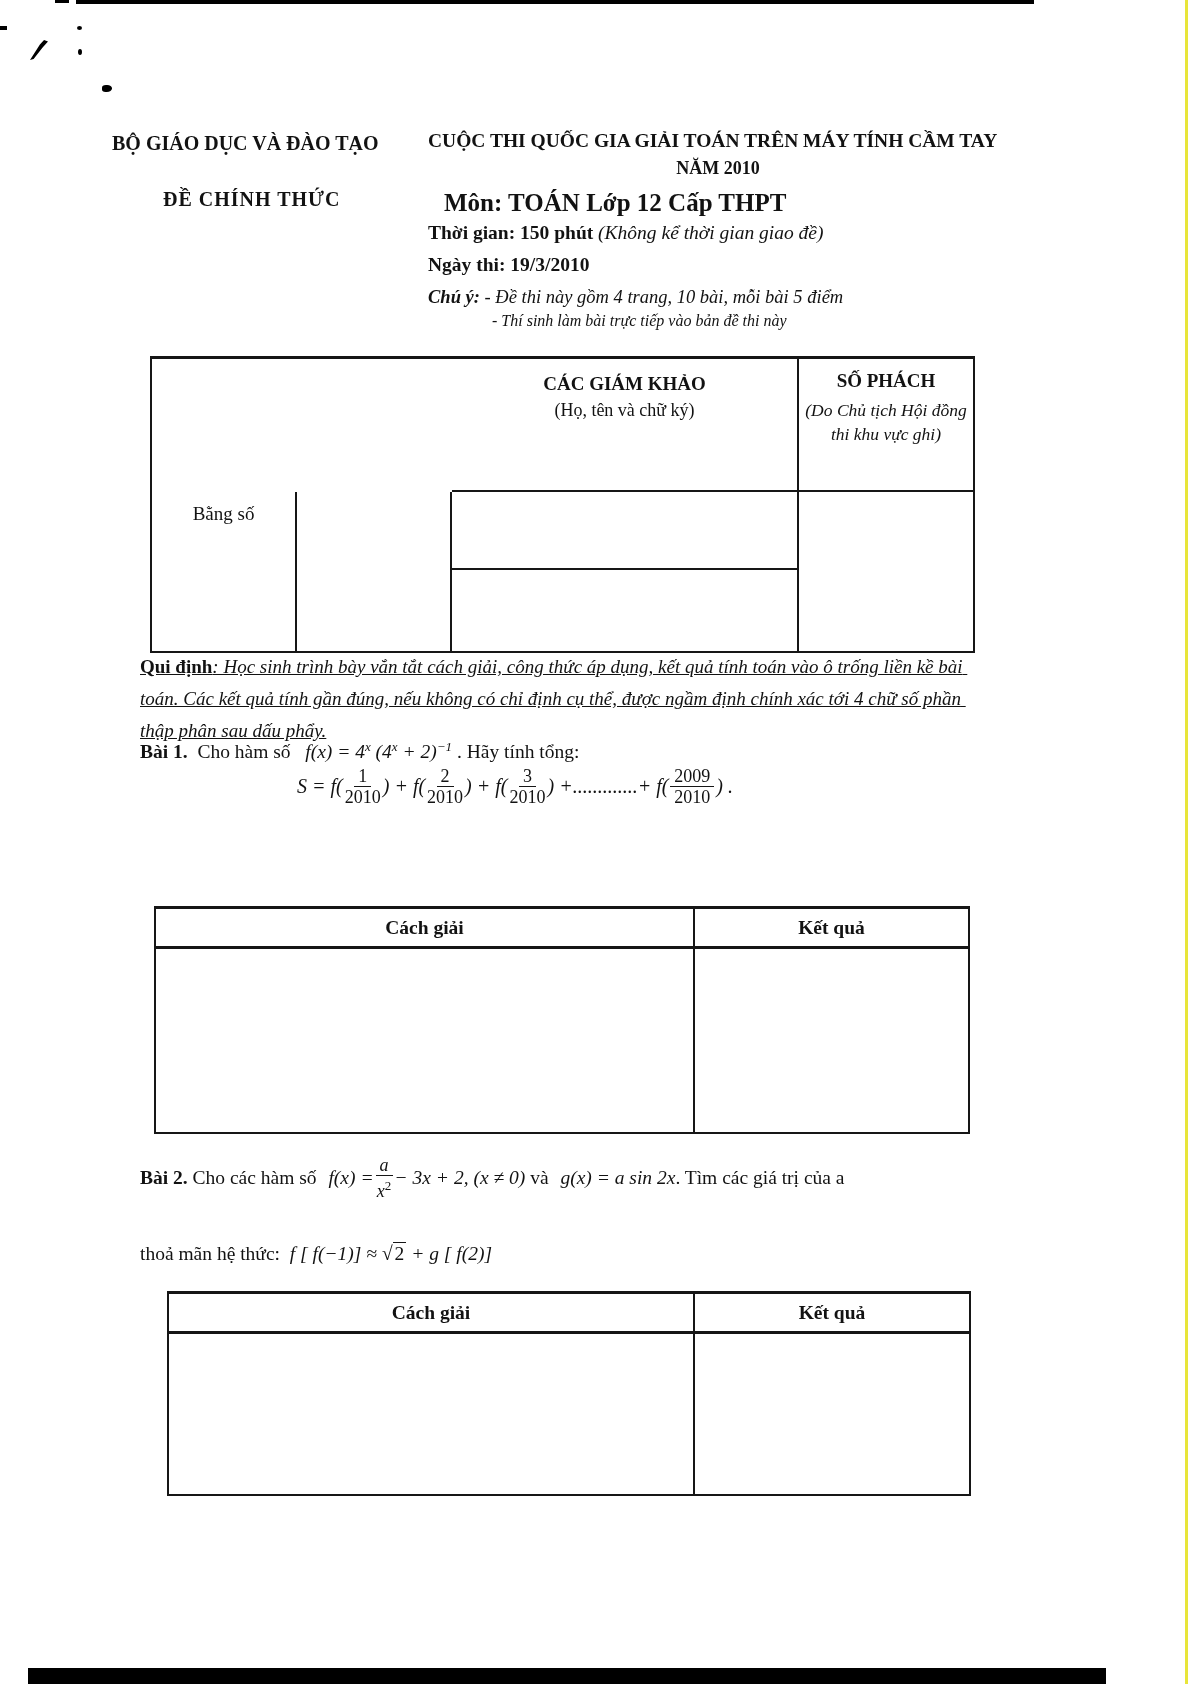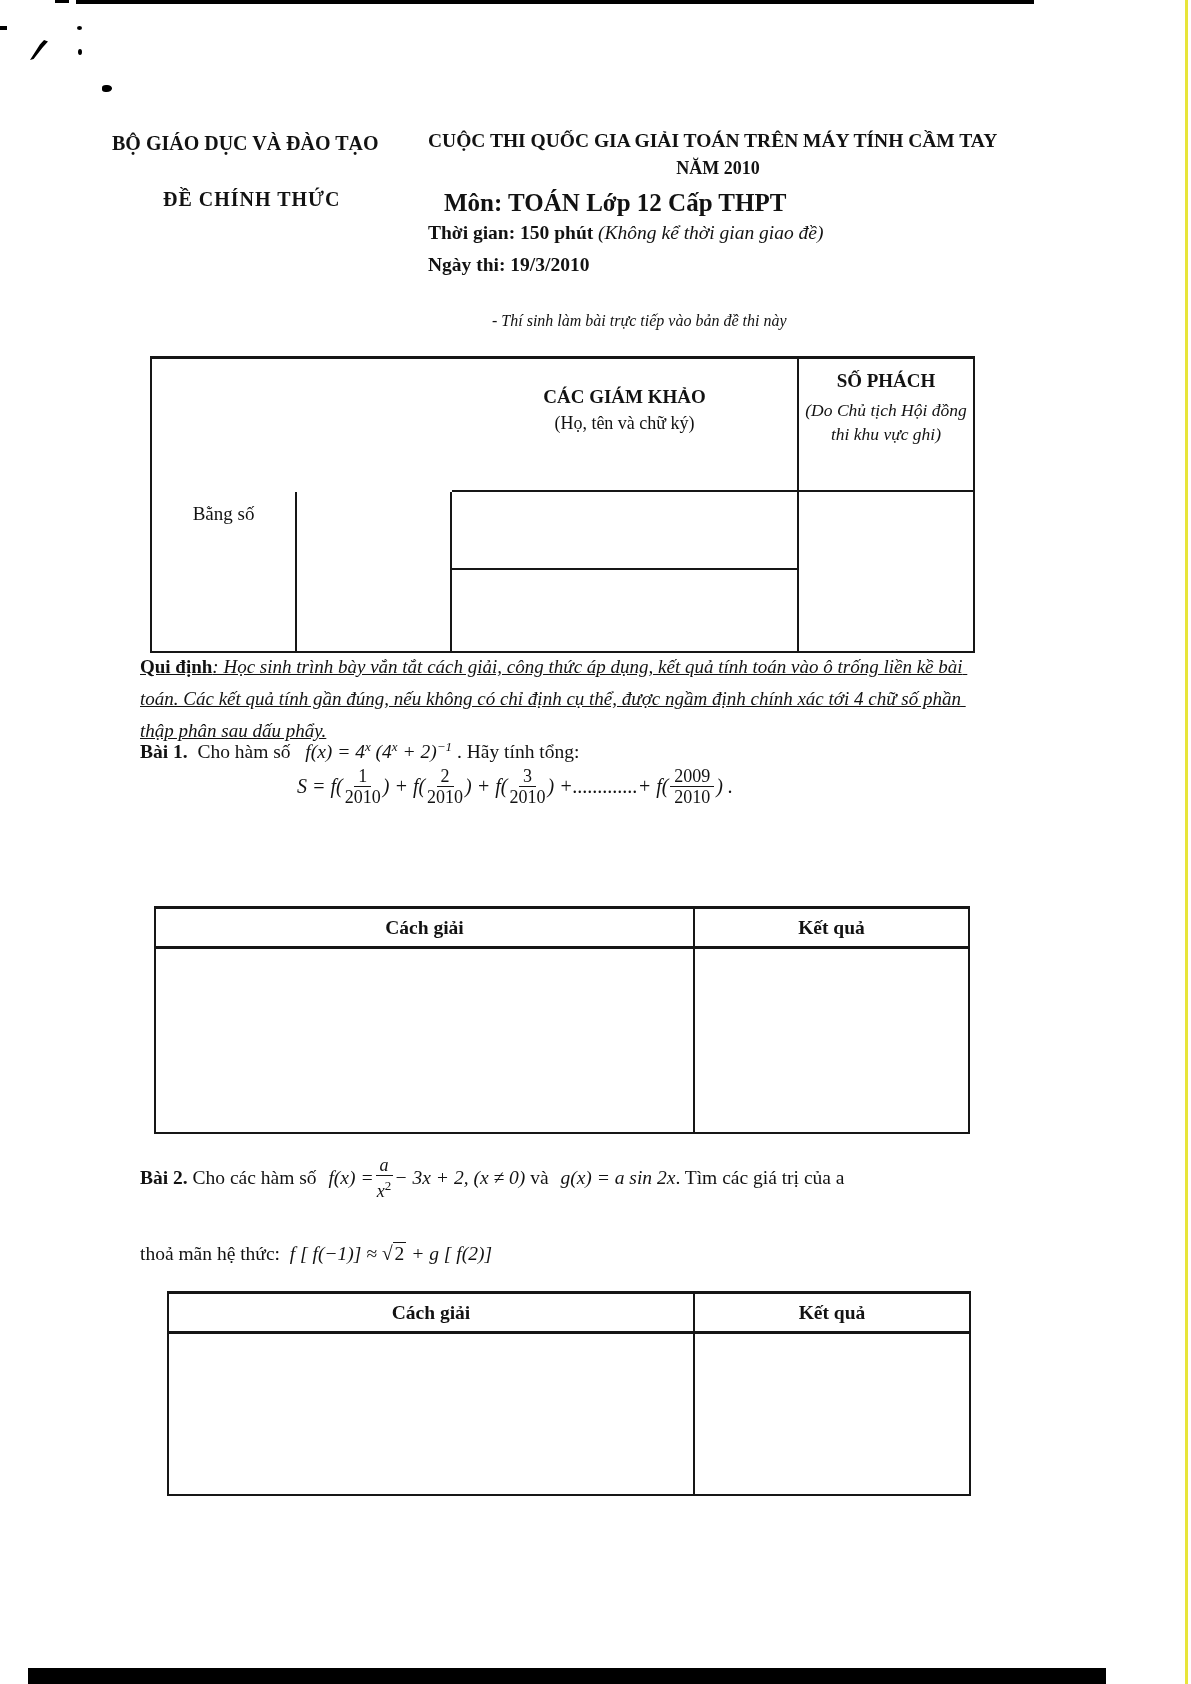--- a/index.html
+++ b/index.html
@@ -48,21 +48,21 @@
     border:2px solid #161616;border-top-width:3px;
     display:grid;
     grid-template-columns:300px 347px auto;
     grid-template-rows:133px auto;
     font-size:19px;
   }
   .st-cell{box-sizing:border-box;}
   .st-c1h{grid-area:1/1;border-right:2px solid #161616;border-bottom:2px solid #161616;
     text-align:center;padding-top:15px;letter-spacing:.4px;}
   .st-c2h{grid-area:1/2;border-right:2px solid #161616;border-bottom:2px solid #161616;
-    text-align:center;padding-top:24px;line-height:27px;}
+    text-align:center;padding-top:11px;line-height:27px;}
   .st-c2h .sub{font-weight:normal;font-size:18px;}
   .st-c3h{grid-area:1/3;border-bottom:2px solid #161616;text-align:center;padding-top:11px;}
   .st-c3h .note{font-style:italic;font-size:17.5px;line-height:24px;margin-top:6px;font-weight:normal;}
   .st-b1{grid-area:2/1;border-right:2px solid #161616;display:grid;grid-template-columns:145px auto;}
   .st-b1 > div{padding-top:11px;text-align:center;}
   .st-b1 .left{border-right:2px solid #161616;}
   .st-b2{grid-area:2/2;border-right:2px solid #161616;display:flex;flex-direction:column;}
   .st-b2 .top{height:76px;border-bottom:2px solid #161616;}
   .st-b2 .bottom{flex:1;}
   .st-b3{grid-area:2/3;}
@@ -115,20 +115,23 @@
 
   <div class="abs ministry b" data-bind="header.ministry">BỘ GIÁO DỤC VÀ ĐÀO TẠO</div>
   <div class="abs official b" data-bind="header.exam_type">ĐỀ  CHÍNH THỨC</div>
   <div class="abs contest b" data-bind="header.contest_title">CUỘC THI QUỐC GIA GIẢI TOÁN TRÊN MÁY TÍNH CẦM TAY</div>
   <div class="abs year b" data-bind="header.year">NĂM 2010</div>
   <div class="abs mon-line b" data-bind="header.subject_line">Môn: TOÁN   Lớp 12 Cấp THPT</div>
   <div class="abs time-line">
     <span class="b" data-bind="header.duration_label">Thời gian: 150 phút </span><span class="i" data-bind="header.duration_note">(Không kể thời gian giao đề)</span>
   </div>
   <div class="abs date-line b" data-bind="header.exam_date">Ngày thi: 19/3/2010</div>
+  <div class="abs note1">
+    <span class="bi" data-bind="header.attention_label">Chú ý: </span><span class="i" data-bind="header.attention_note_1">- Đề thi này gồm 4 trang, 10 bài, mỗi bài 5 điểm</span>
+  </div>
   <div class="abs note2 i" data-bind="header.attention_note_2">- Thí sinh làm bài trực tiếp vào bản đề thi này</div>
 
   <div class="abs score-table">
     <div class="st-cell st-c2h">
       <div class="b" data-bind="score_table.examiners_header">CÁC GIÁM KHẢO</div>
       <div class="sub" data-bind="score_table.examiners_sub">(Họ, tên và chữ ký)</div>
     </div>
     <div class="st-cell st-c3h">
       <div class="b" data-bind="score_table.code_header">SỐ PHÁCH</div>
       <div class="note">

